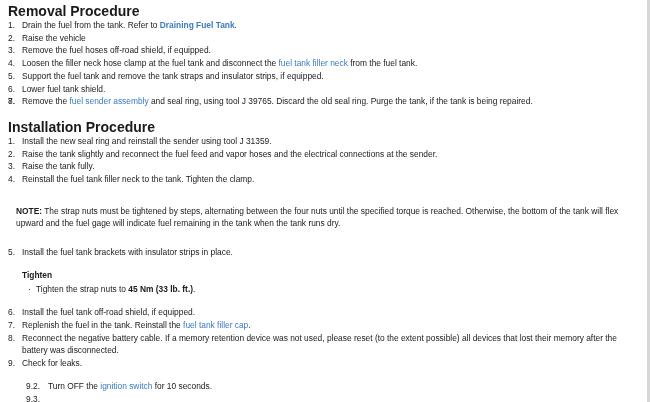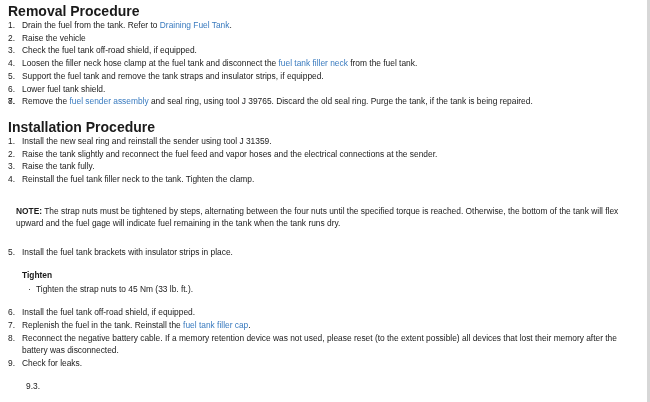--- a/index.html
+++ b/index.html
@@ -54,21 +54,21 @@
     width: 12px;
     text-align: left;
   }
   .gap-sm { height: 8px; }
   .gap-md { height: 11px; }
   .gap-lg { height: 13px; }
   .link {
     color: #3a7bbf;
     text-decoration: none;
   }
-  .bold { font-weight: normal; }
+  .bold { font-weight: bold; }
   .note {
     line-height: 12.4px;
     margin: 8px;
   }
   .note .lbl { font-weight: bold; }
   .sub-head {
     font-weight: bold;
     margin: 0 0 2px 14px;
     line-height: 12px;
   }
@@ -110,21 +110,21 @@
   <h2 class="section-title">Removal Procedure</h2>
 
   <ol class="steps">
     <li>
       <span class="num">1.</span><span>Drain the fuel from the tank. Refer to </span><a class="link bold" href="#">Draining Fuel Tank</a><span>.</span>
     </li>
     <li>
       <span class="num">2.</span><span>Raise the vehicle</span>
     </li>
     <li>
-      <span class="num">3.</span><span>Check the fuel tank off-road shield, if equipped.</span>
+      <span class="num">3.</span><span>Remove the fuel hoses off-road shield, if equipped.</span>
     </li>
     <li>
       <span class="num">4.</span><span>Loosen the filler neck hose clamp at the fuel tank and disconnect the </span><a class="link" href="#">fuel tank filler neck</a><span> from the fuel tank.</span>
     </li>
     <li>
       <span class="num">5.</span><span>Support the fuel tank and remove the tank straps and insulator strips, if equipped.</span>
     </li>
     <li>
       <span class="num">6.</span><span>Lower fuel tank shield.</span>
     </li>
@@ -190,18 +190,21 @@
     </li>
     <li>
       <span class="num">9.</span><span>Check for leaks.</span>
     </li>
   </ol>
 
   <div class="gap-md"></div>
 
   <ol class="substeps">
     <li>
+      <span class="snum">9.2.</span><span>Turn OFF the </span><a class="link" href="#">ignition switch</a><span> for 10 seconds.</span>
+    </li>
+    <li>
       <span class="snum">9.3.</span>
     </li>
 
   </ol>
 
 </div>
 
 </body></html>

